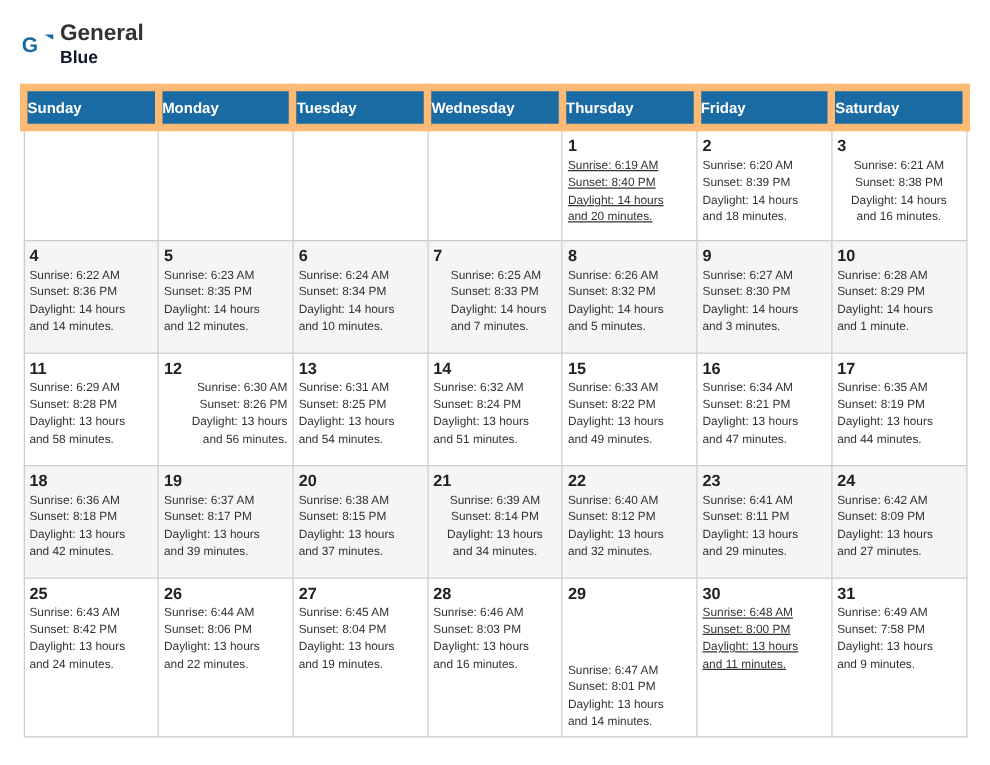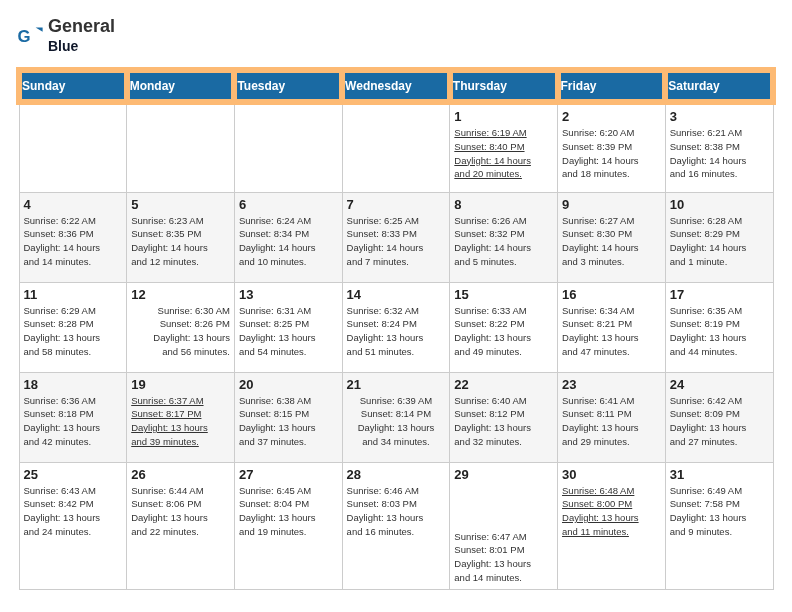--- a/index.html
+++ b/index.html
@@ -137,21 +137,21 @@
         </td>
         <td>
           <div class="day-num">2</div>
           <div class="day-info" style="white-space: pre-line;">Sunrise: 6:20 AM
 Sunset: 8:39 PM
 Daylight: 14 hours
 and 18 minutes.</div>
         </td>
         <td>
           <div class="day-num">3</div>
-          <div class="day-info" style="white-space: pre-line;">Sunrise: 6:21 AM
+          <div class="day-info" style="white-space: pre-line; text-align: center;">Sunrise: 6:21 AM
 Sunset: 8:38 PM
 Daylight: 14 hours
 and 16 minutes.</div>
         </td>
       </tr>
       <tr>
         <td>
           <div class="day-num">4</div>
           <div class="day-info" style="white-space: pre-line;">Sunrise: 6:22 AM
 Sunset: 8:36 PM
@@ -167,21 +167,21 @@
         </td>
         <td>
           <div class="day-num">6</div>
           <div class="day-info" style="white-space: pre-line;">Sunrise: 6:24 AM
 Sunset: 8:34 PM
 Daylight: 14 hours
 and 10 minutes.</div>
         </td>
         <td>
           <div class="day-num">7</div>
-          <div class="day-info" style="white-space: pre-line;">Sunrise: 6:25 AM
+          <div class="day-info" style="white-space: pre-line; margin-left: 14px;">Sunrise: 6:25 AM
 Sunset: 8:33 PM
 Daylight: 14 hours
 and 7 minutes.</div>
         </td>
         <td>
           <div class="day-num">8</div>
           <div class="day-info" style="white-space: pre-line;">Sunrise: 6:26 AM
 Sunset: 8:32 PM
 Daylight: 14 hours
 and 5 minutes.</div>
@@ -255,21 +255,21 @@
       <tr>
         <td>
           <div class="day-num">18</div>
           <div class="day-info" style="white-space: pre-line;">Sunrise: 6:36 AM
 Sunset: 8:18 PM
 Daylight: 13 hours
 and 42 minutes.</div>
         </td>
         <td>
           <div class="day-num">19</div>
-          <div class="day-info" style="white-space: pre-line; text-decoration: underline;">Sunrise: 6:37 AM
+          <div class="day-info" style="white-space: pre-line;">Sunrise: 6:37 AM
 Sunset: 8:17 PM
 Daylight: 13 hours
 and 39 minutes.</div>
         </td>
         <td>
           <div class="day-num">20</div>
           <div class="day-info" style="white-space: pre-line;">Sunrise: 6:38 AM
 Sunset: 8:15 PM
 Daylight: 13 hours
 and 37 minutes.</div>

